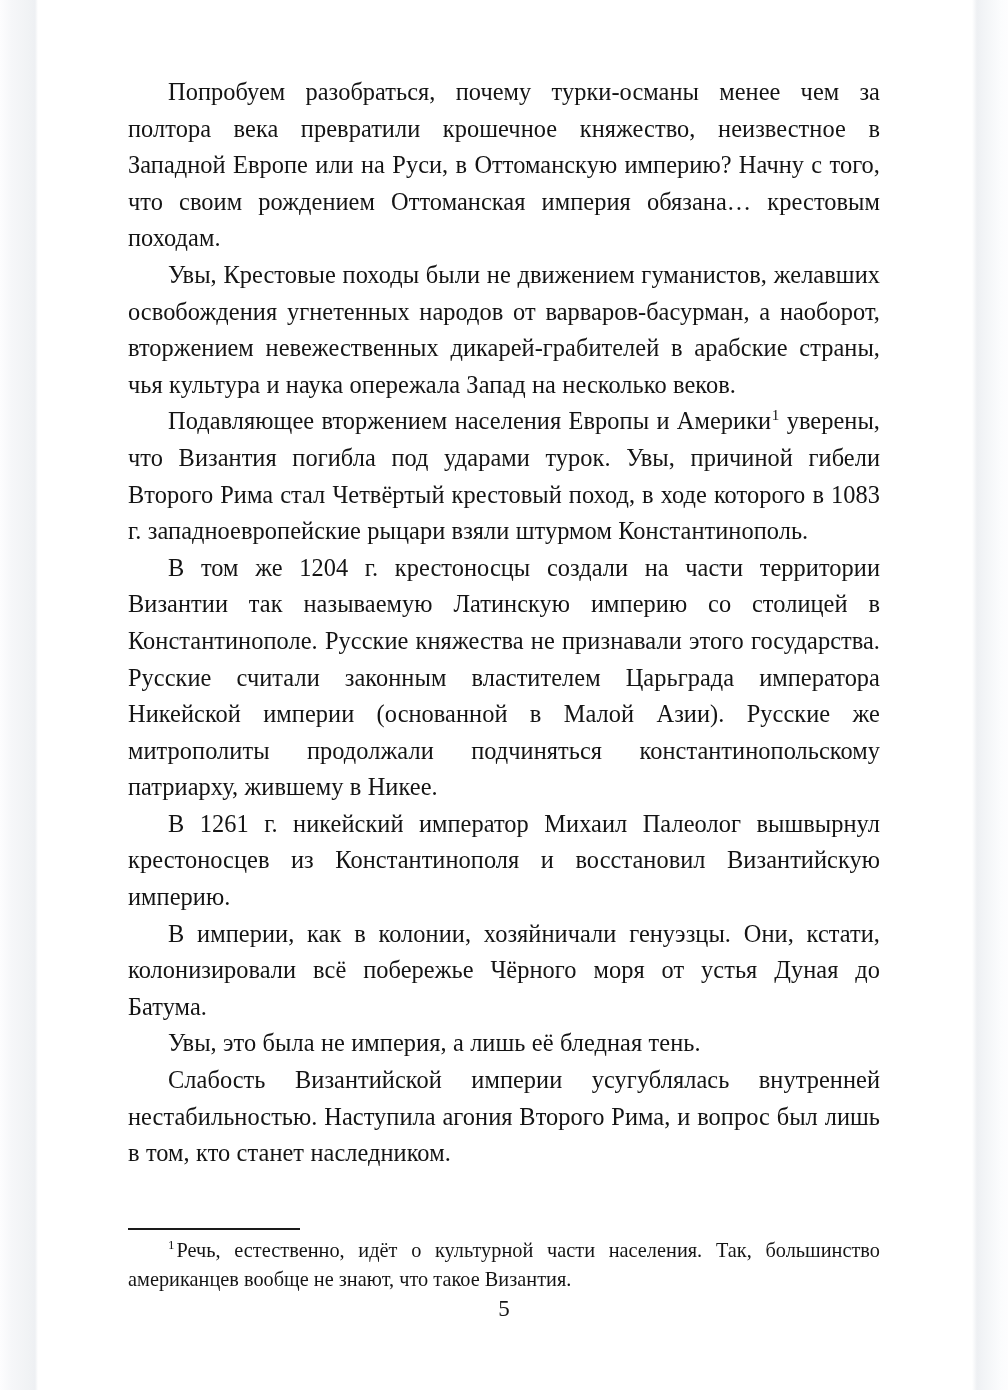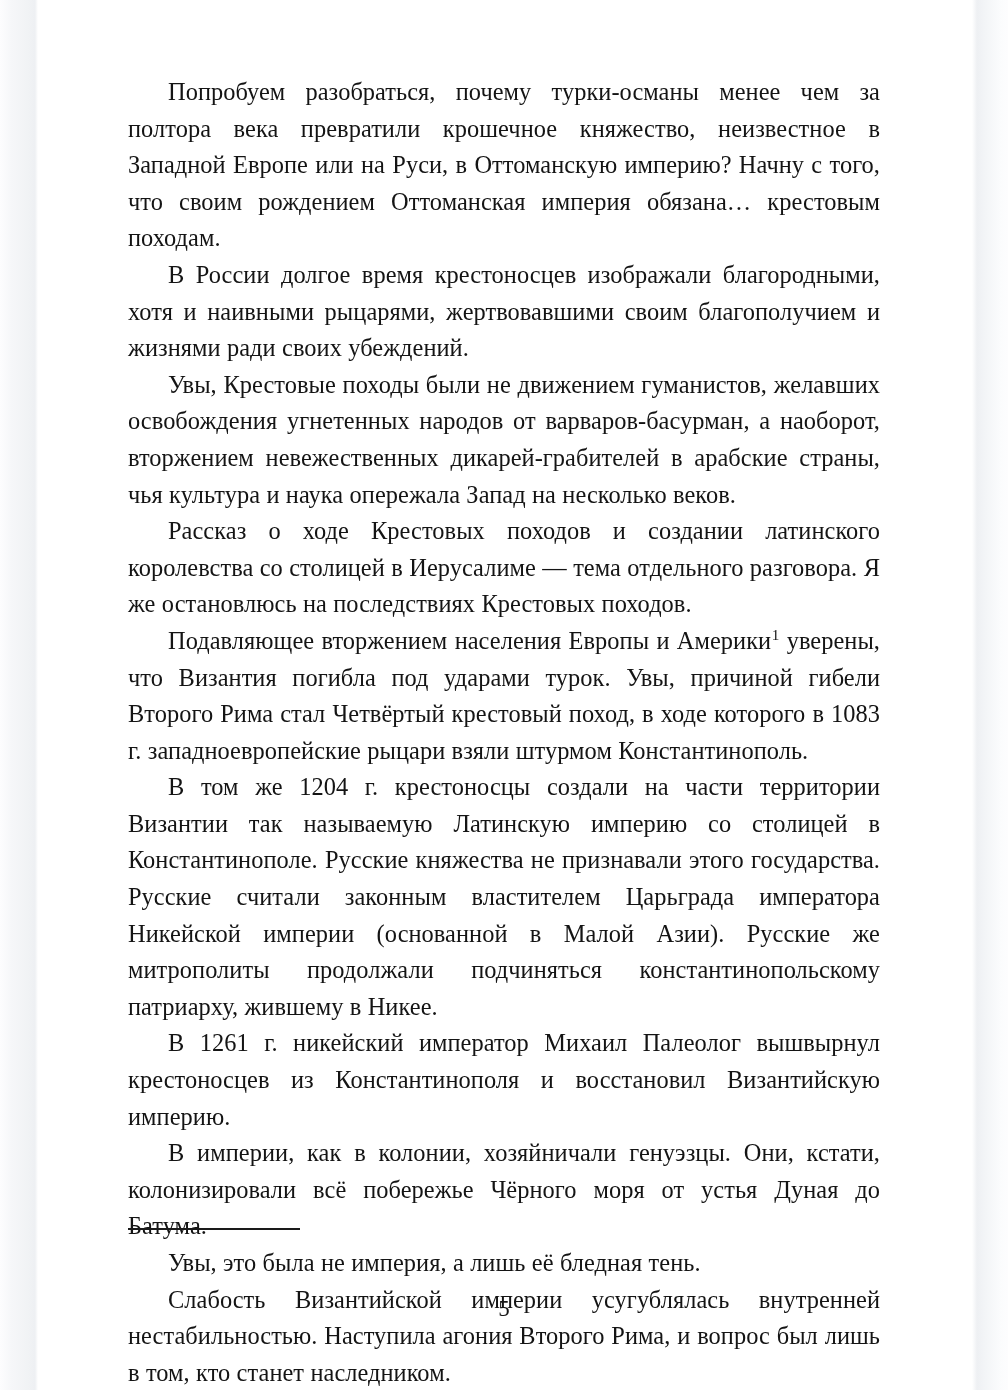--- a/index.html
+++ b/index.html
@@ -124,39 +124,38 @@
 
 <div class="page">
 
   <div class="scan-edge-left"></div>
   <div class="scan-edge-right"></div>
 
   <div class="text-block">
 
     <p class="para"><span>Попробуем разобраться, почему турки-османы менее чем за полтора века превратили крошечное княжество, неизвестное в Западной Европе или на Руси, в Оттоманскую империю? Начну с того, что своим рождением Оттоманская империя обязана… крестовым походам.</span></p>
 
-    <p class="para"><span>В России долгое время крестоносцев изображали благородными, хотя и наивными рыцарями, жертвовавшими своим благополучием и жизнями ради своих убеждений.</span></p>
 
     <p class="para"><span>Увы, Крестовые походы были не движением гуманистов, желавших освобождения угнетенных народов от варваров-басурман, а наоборот, вторжением невежественных дикарей-грабителей в арабские страны, чья культура и наука опережала Запад на несколько веков.</span></p>
 
-    <p class="para"><span>Рассказ о ходе Крестовых походов и создании латинского королевства со столицей в Иерусалиме — тема отдельного разговора. Я же остановлюсь на последствиях Крестовых походов.</span></p>
 
     <p class="para"><span>Подавляющее вторжением населения Европы и Америки</span><sup class="fn-ref">1</sup><span> уверены, что Византия погибла под ударами турок. Увы, причиной гибели Второго Рима стал Четвёртый крестовый поход, в ходе которого в 1083 г. западноевропейские рыцари взяли штурмом Константинополь.</span></p>
 
     <p class="para"><span>В том же 1204 г. крестоносцы создали на части территории Византии так называемую Латинскую империю со столицей в Константинополе. Русские княжества не признавали этого государства. Русские считали законным властителем Царьграда императора Никейской империи (основанной в Малой Азии). Русские же митрополиты продолжали подчиняться константинопольскому патриарху, жившему в Никее.</span></p>
 
     <p class="para"><span>В 1261 г. никейский император Михаил Палеолог вышвырнул крестоносцев из Константинополя и восстановил Византийскую империю.</span></p>
 
     <p class="para"><span>В империи, как в колонии, хозяйничали генуэзцы. Они, кстати, колонизировали всё побережье Чёрного моря от устья Дуная до Батума.</span></p>
 
     <p class="para"><span>Увы, это была не империя, а лишь её бледная тень.</span></p>
 
     <p class="para"><span>Слабость Византийской империи усугублялась внутренней нестабильностью. Наступила агония Второго Рима, и вопрос был лишь в том, кто станет наследником.</span></p>
 
   </div>
 
   <div class="footnote-area">
     <div class="footnote-rule"></div>
+    <p class="footnote"><sup class="fn-marker">1</sup><span>Речь, естественно, идёт о культурной части населения. Так, большинство американцев вообще не знают, что такое Византия.</span></p>
   </div>
 
   <div class="page-number">5</div>
 
 </div>
 
 </body></html>

